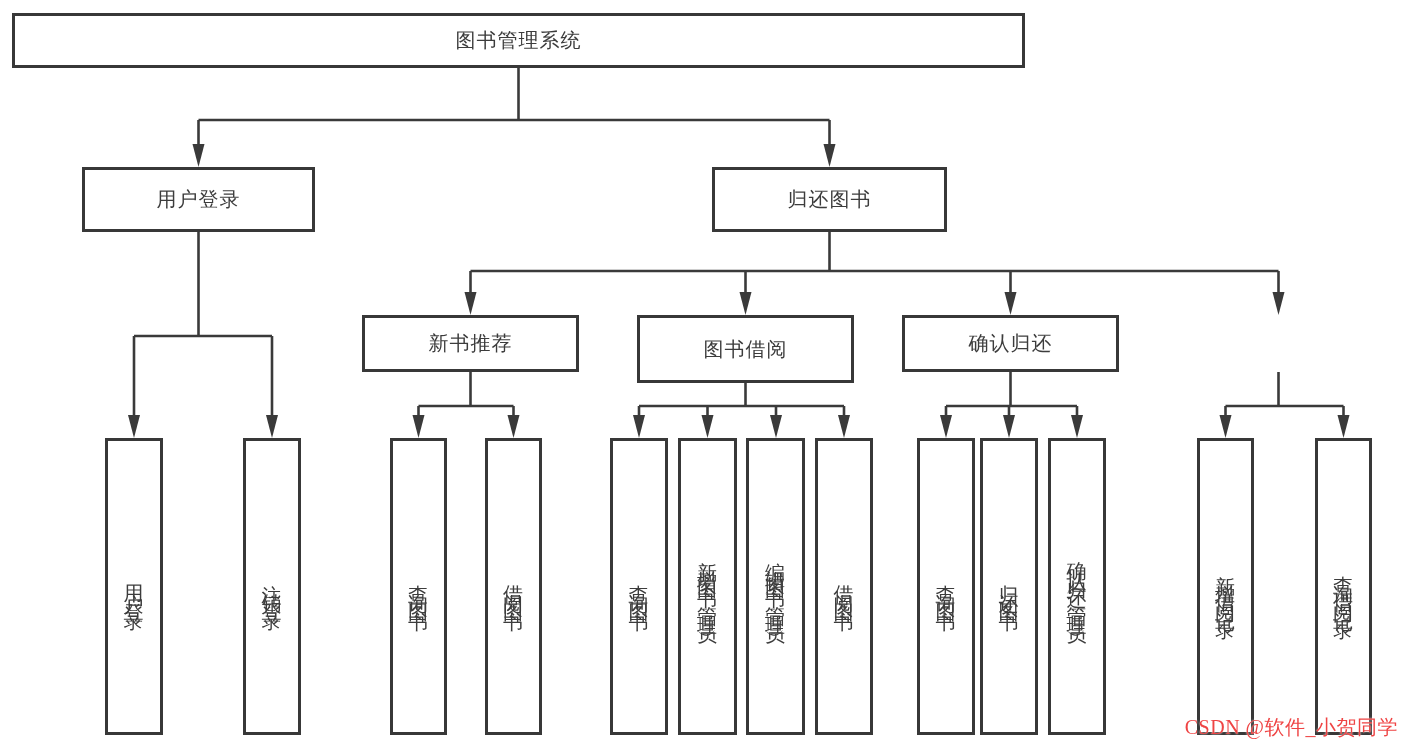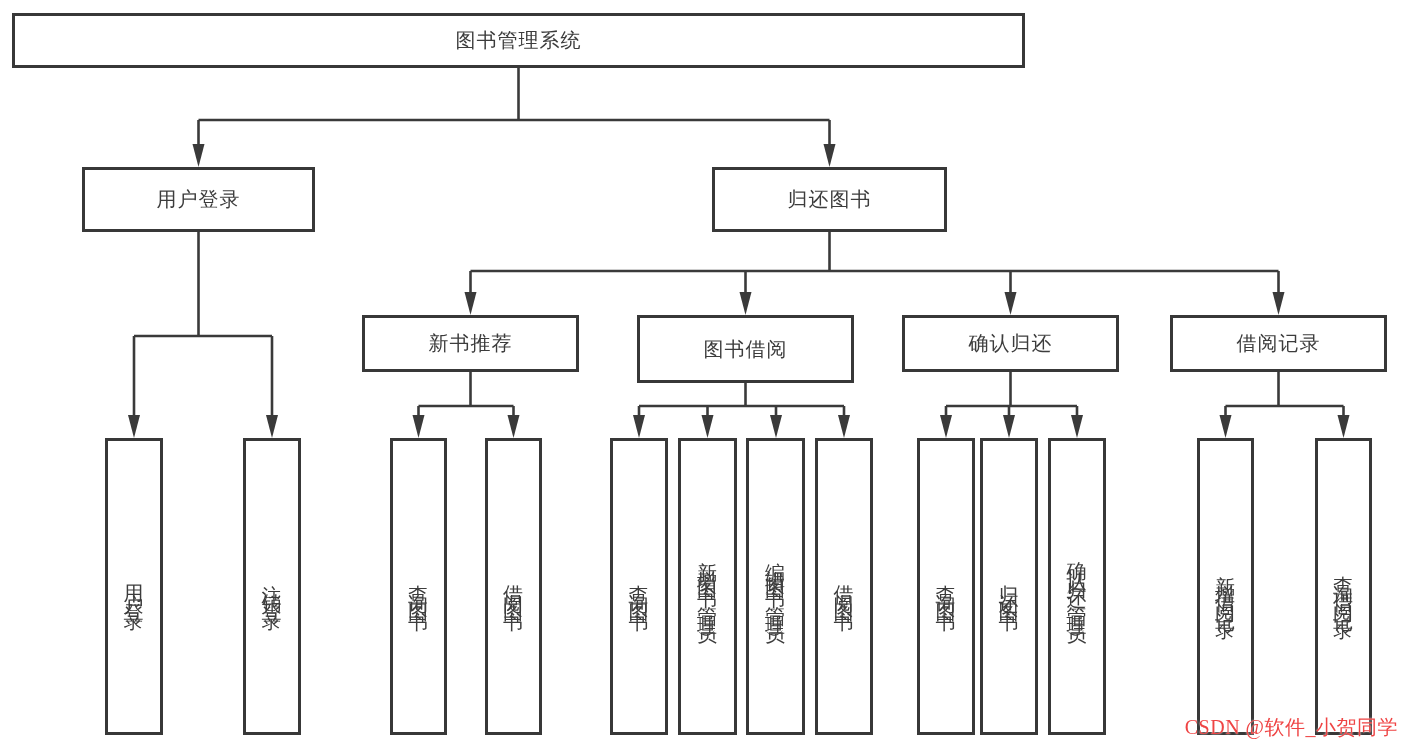--- a/index.html
+++ b/index.html
@@ -128,23 +128,20 @@
 
   <div class="box h" style="left:362px;top:315px;width:217px;height:57px">
     <span>新书推荐</span>
   </div>
   <div class="box h" style="left:637px;top:315px;width:217px;height:68px">
     <span>图书借阅</span>
   </div>
   <div class="box h" style="left:902px;top:315px;width:217px;height:57px">
     <span>确认归还</span>
   </div>
-  <div class="box h" style="left:1170px;top:315px;width:217px;height:57px">
-    <span>借阅记录</span>
-  </div>
 
   <div class="box v" style="left:105px;top:438px;width:58px;height:297px">
     <span>用户登录</span>
   </div>
   <div class="box v" style="left:243px;top:438px;width:58px;height:297px">
     <span>注销登录</span>
   </div>
 
   <div class="box v" style="left:390px;top:438px;width:57px;height:297px">
     <span>查询图书</span>

